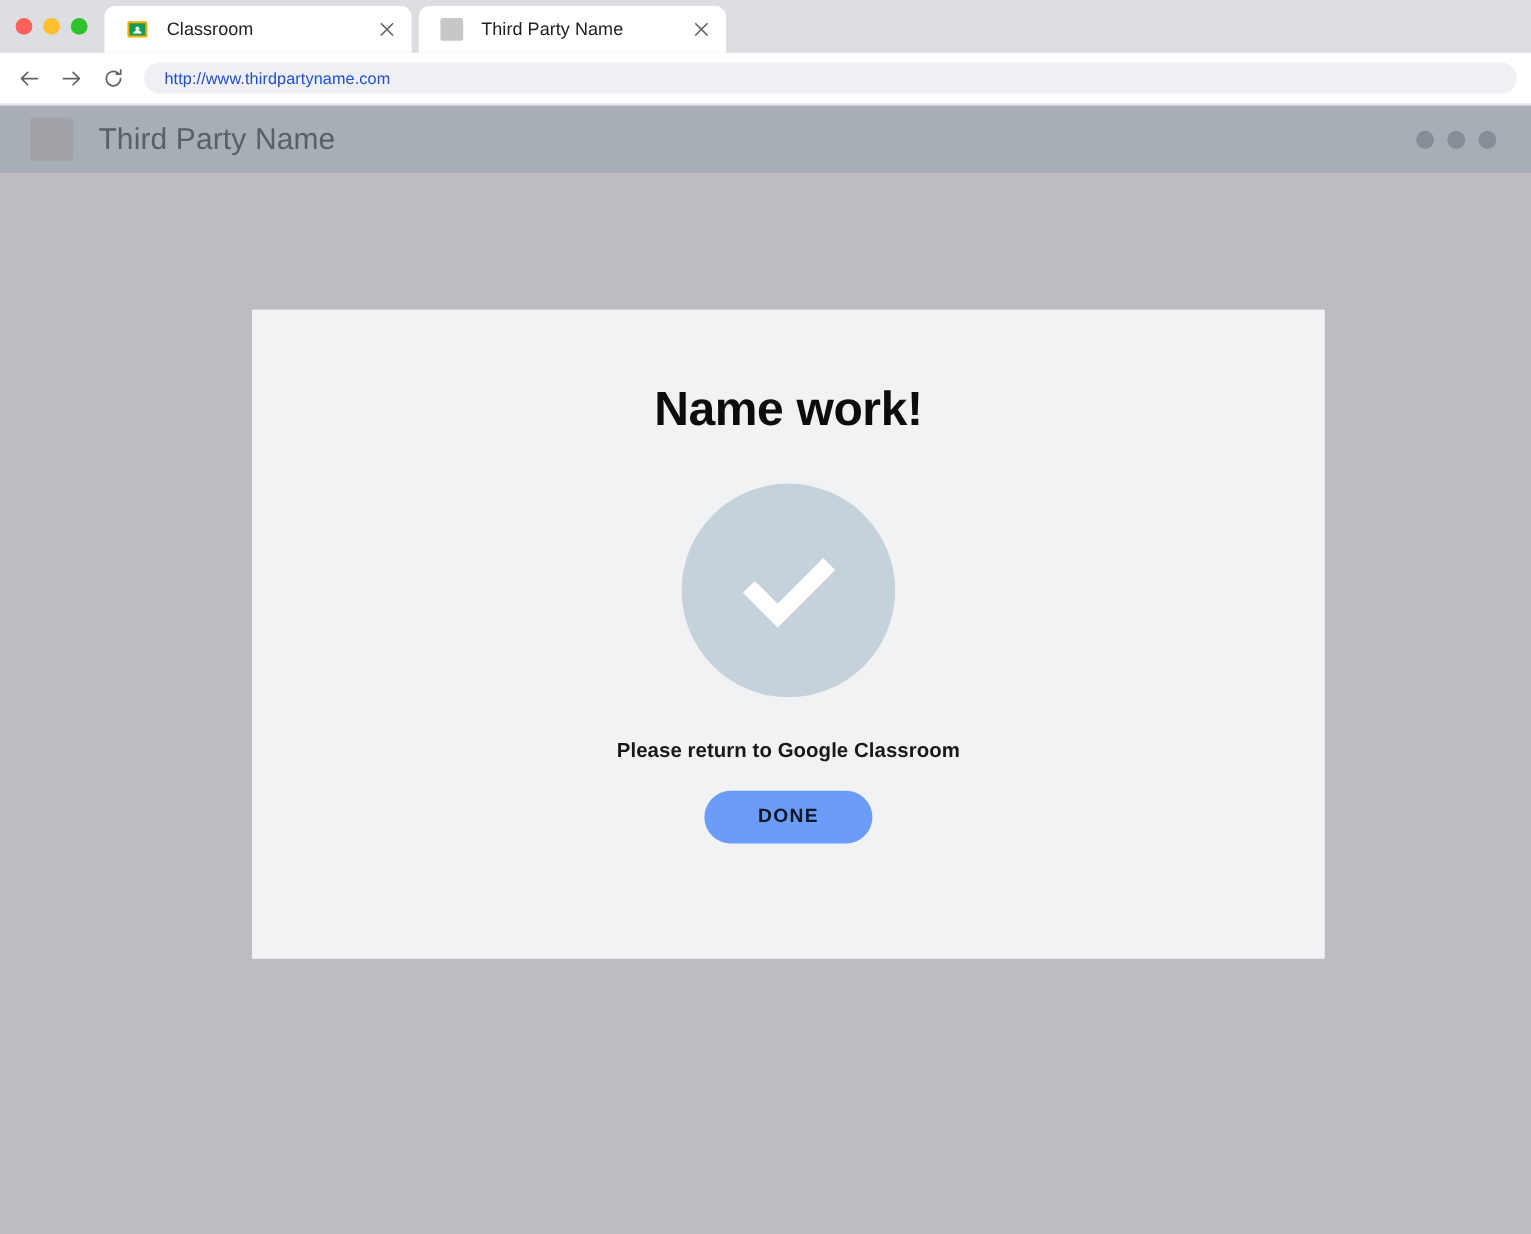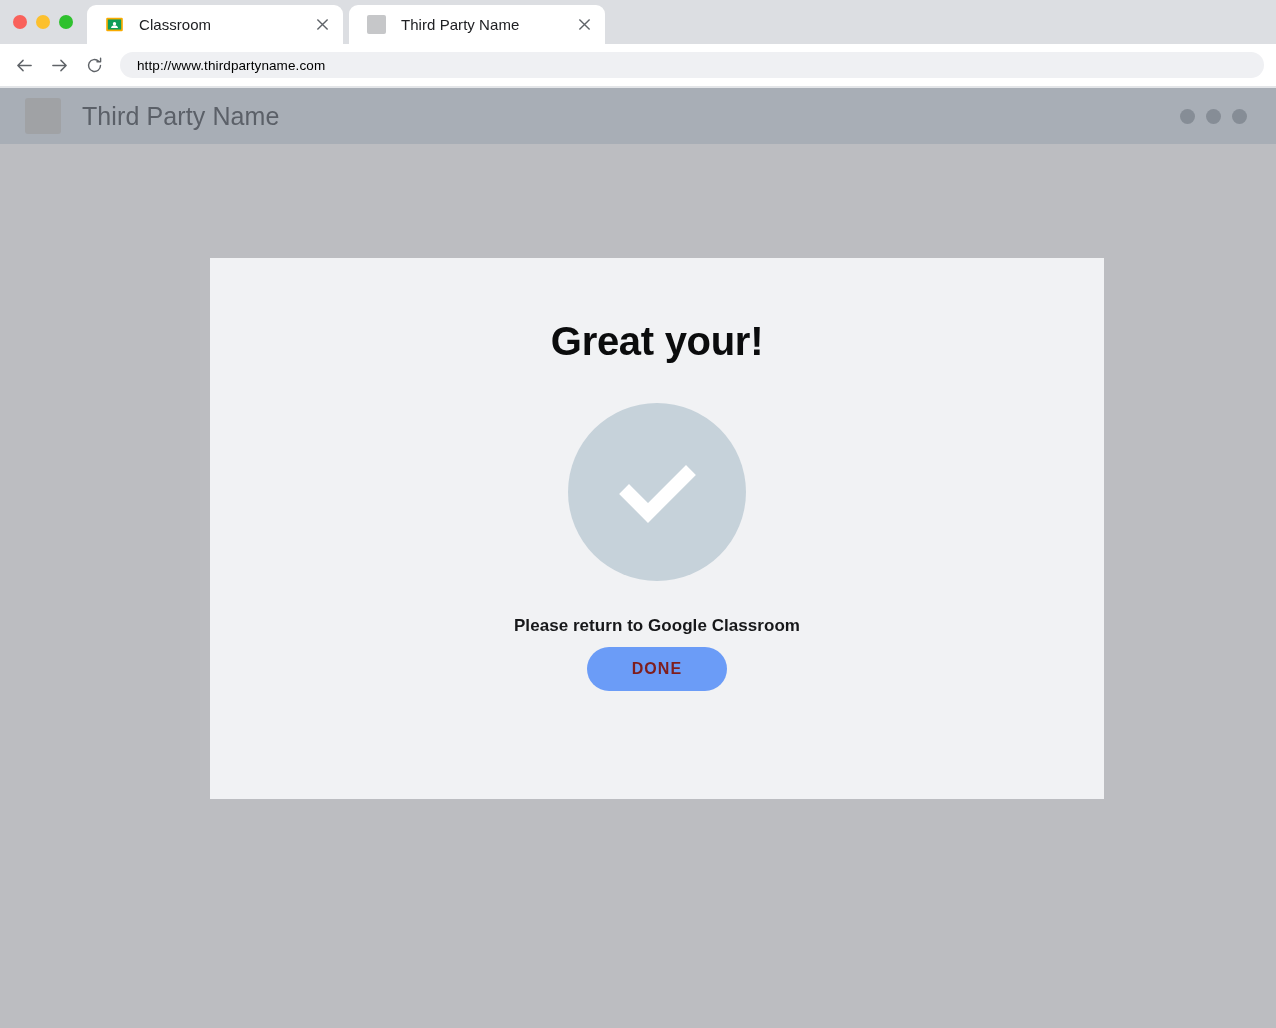--- a/index.html
+++ b/index.html
@@ -127,21 +127,21 @@
     height: 26px;
     background: #eff0f3;
     border-radius: 13px;
     display: flex;
     align-items: center;
     padding: 0 17px;
     cursor: text;
   }
   .omnibox-text {
     font-size: 13.5px;
-    color: #000000;
+    color: #1d4ed8;
     letter-spacing: 0.1px;
     white-space: nowrap;
     overflow: hidden;
     text-overflow: ellipsis;
   }
 
   .chrome-sep {
     height: 2px;
     background: #e3e5e8;
     flex: 0 0 auto;
@@ -238,27 +238,27 @@
     margin-top: 32px;
     text-align: center;
     font-size: 17px;
     font-weight: bold;
     color: #17181a;
     line-height: 1.55;
     letter-spacing: 0.05px;
   }
 
   .done-button {
-    margin-top: 8px;
+    margin-top: 20px;
     width: 140px;
     height: 44px;
     border: none;
     border-radius: 22px;
     background: #6b9cf7;
-    color: #7f1d1d;
+    color: #0f172a;
     font-family: "Liberation Sans", sans-serif;
     font-size: 16px;
     font-weight: bold;
     letter-spacing: 1.1px;
     cursor: pointer;
   }
 </style>
 </head>
 <body>
 
@@ -339,21 +339,21 @@
         <span class="menu-dot"></span>
         <span class="menu-dot"></span>
         <span class="menu-dot"></span>
       </span>
     </div>
 
     <div class="page-body">
 
       <div class="card">
 
-        <div class="card-heading">Great your!</div>
+        <div class="card-heading">Name work!</div>
 
         <div class="check-circle">
           <svg width="100" height="100" viewBox="0 0 100 100">
             <path d="M22 52 L41 71 L79 33" stroke="#ffffff" stroke-width="14" fill="none" stroke-linecap="square" stroke-linejoin="miter"></path>
           </svg>
         </div>
 
         <div class="card-message">
           <div>Please return to Google Classroom</div>
         </div>

